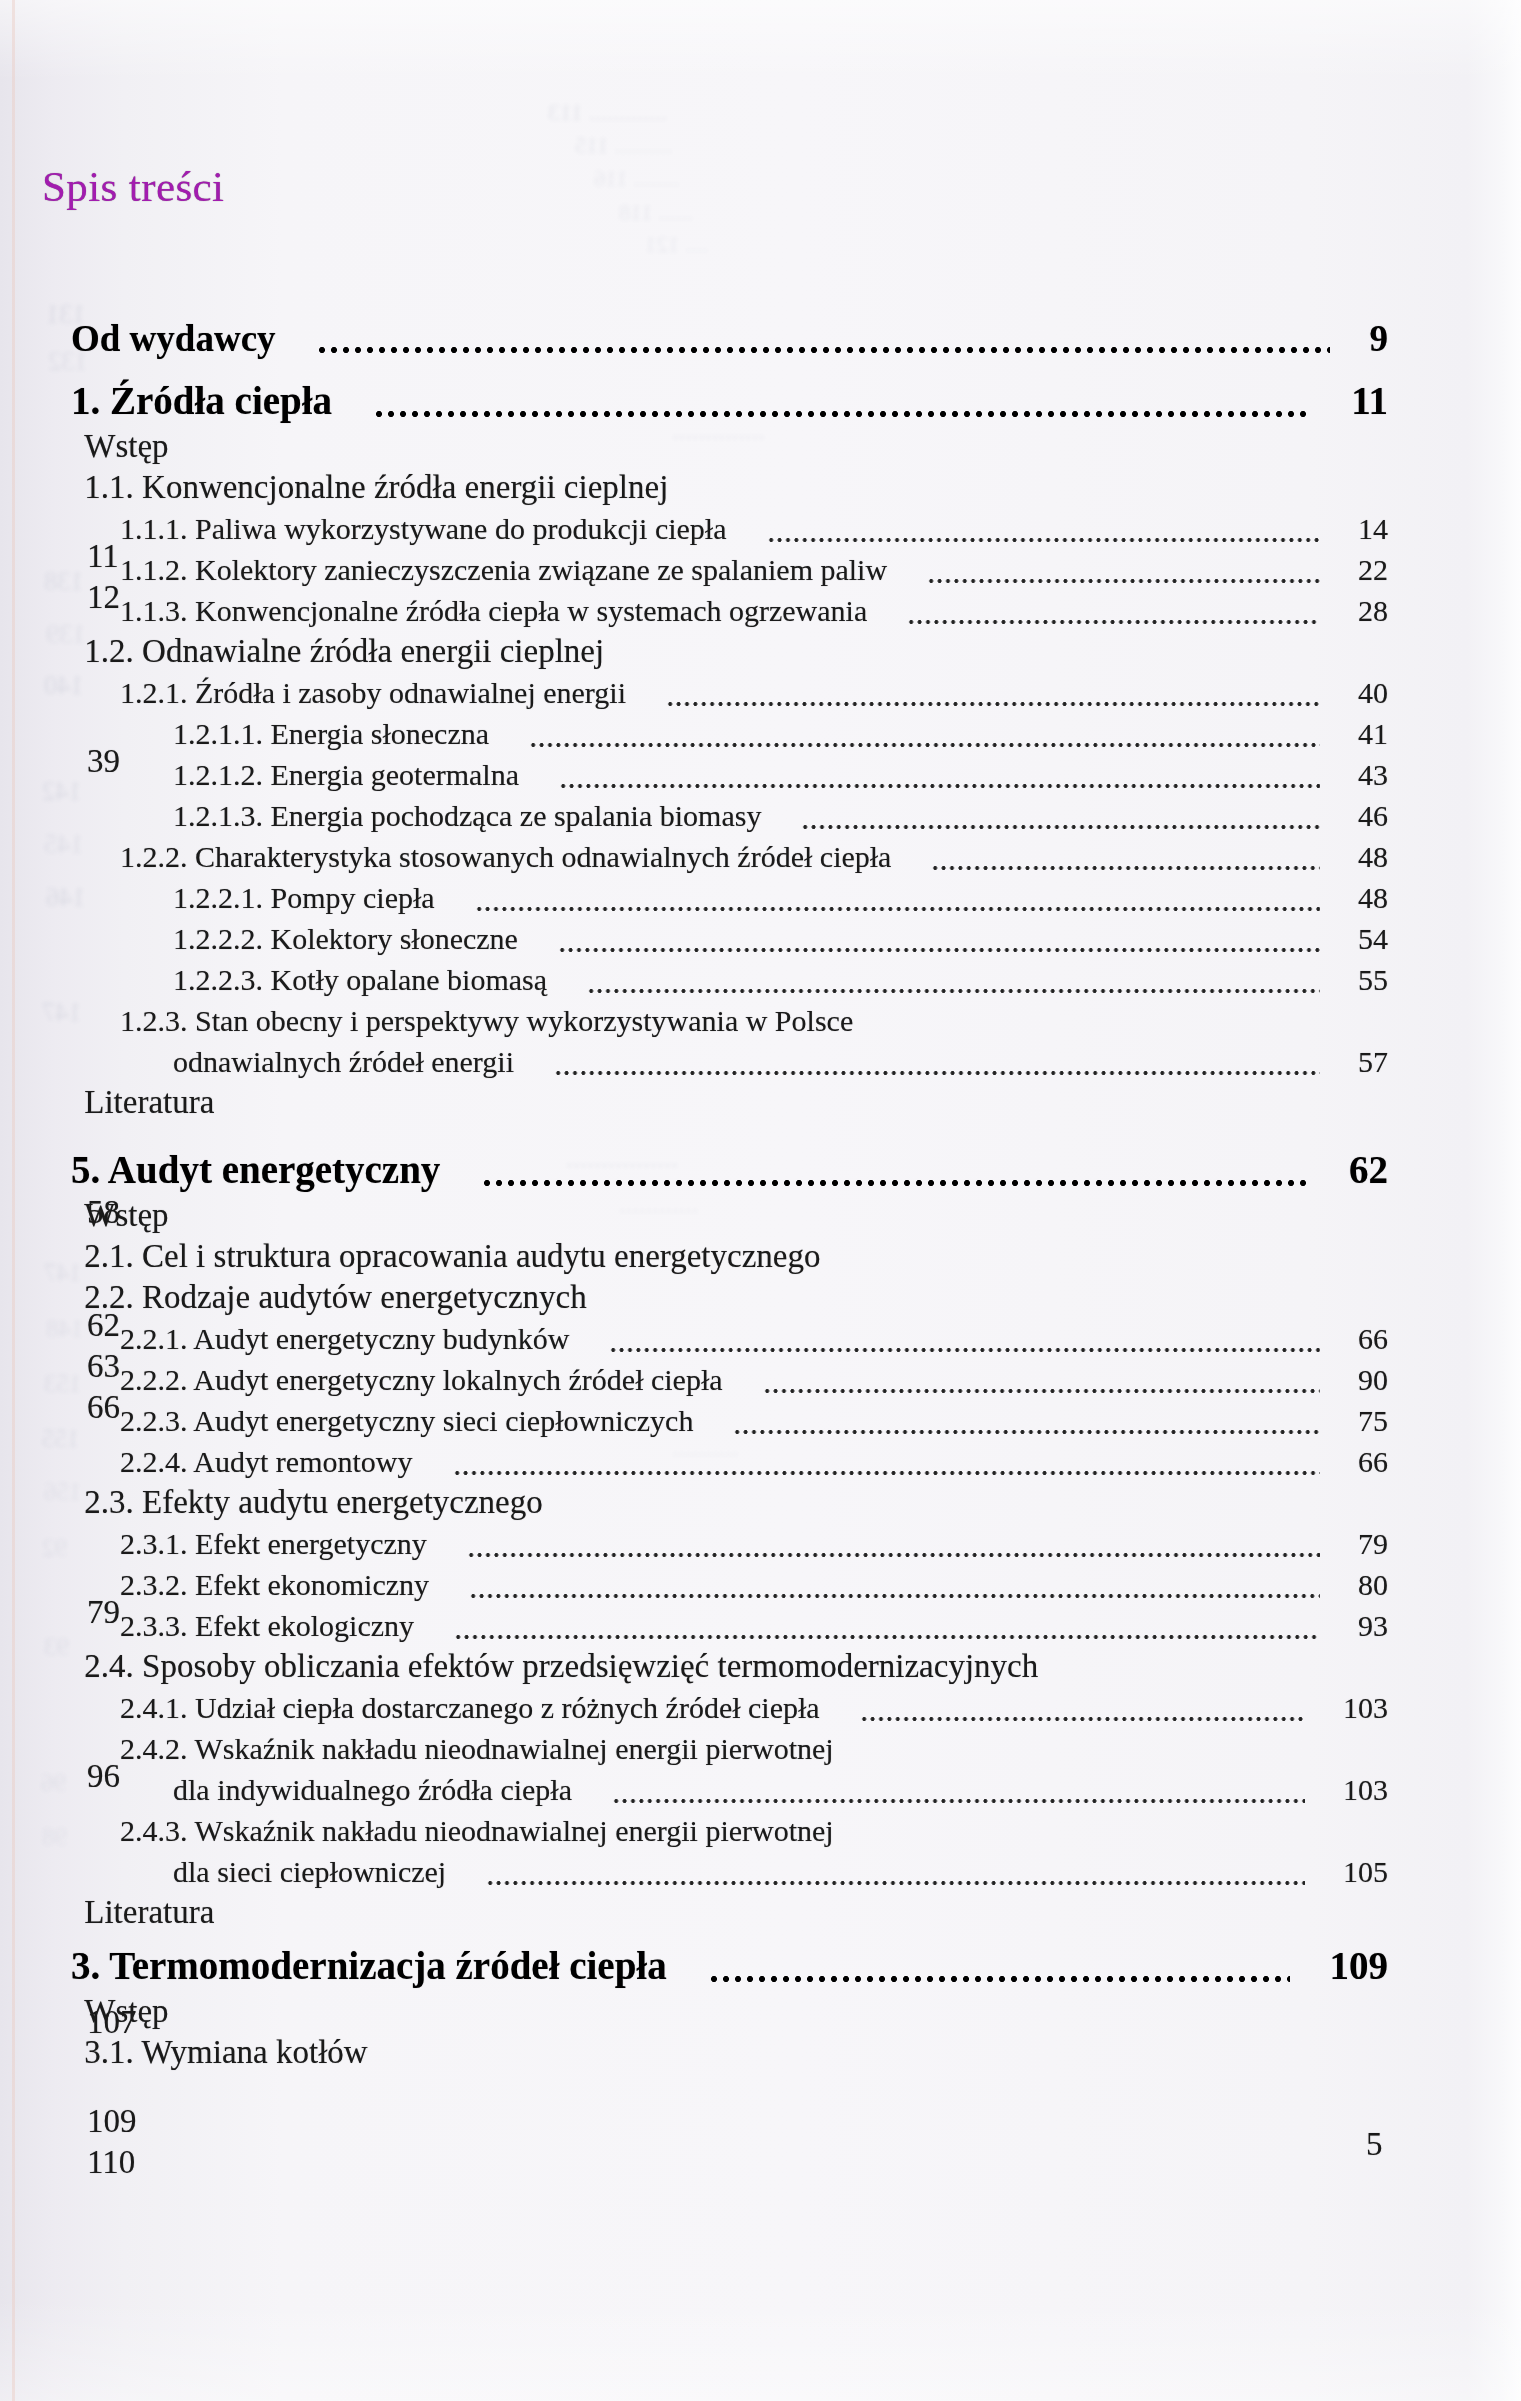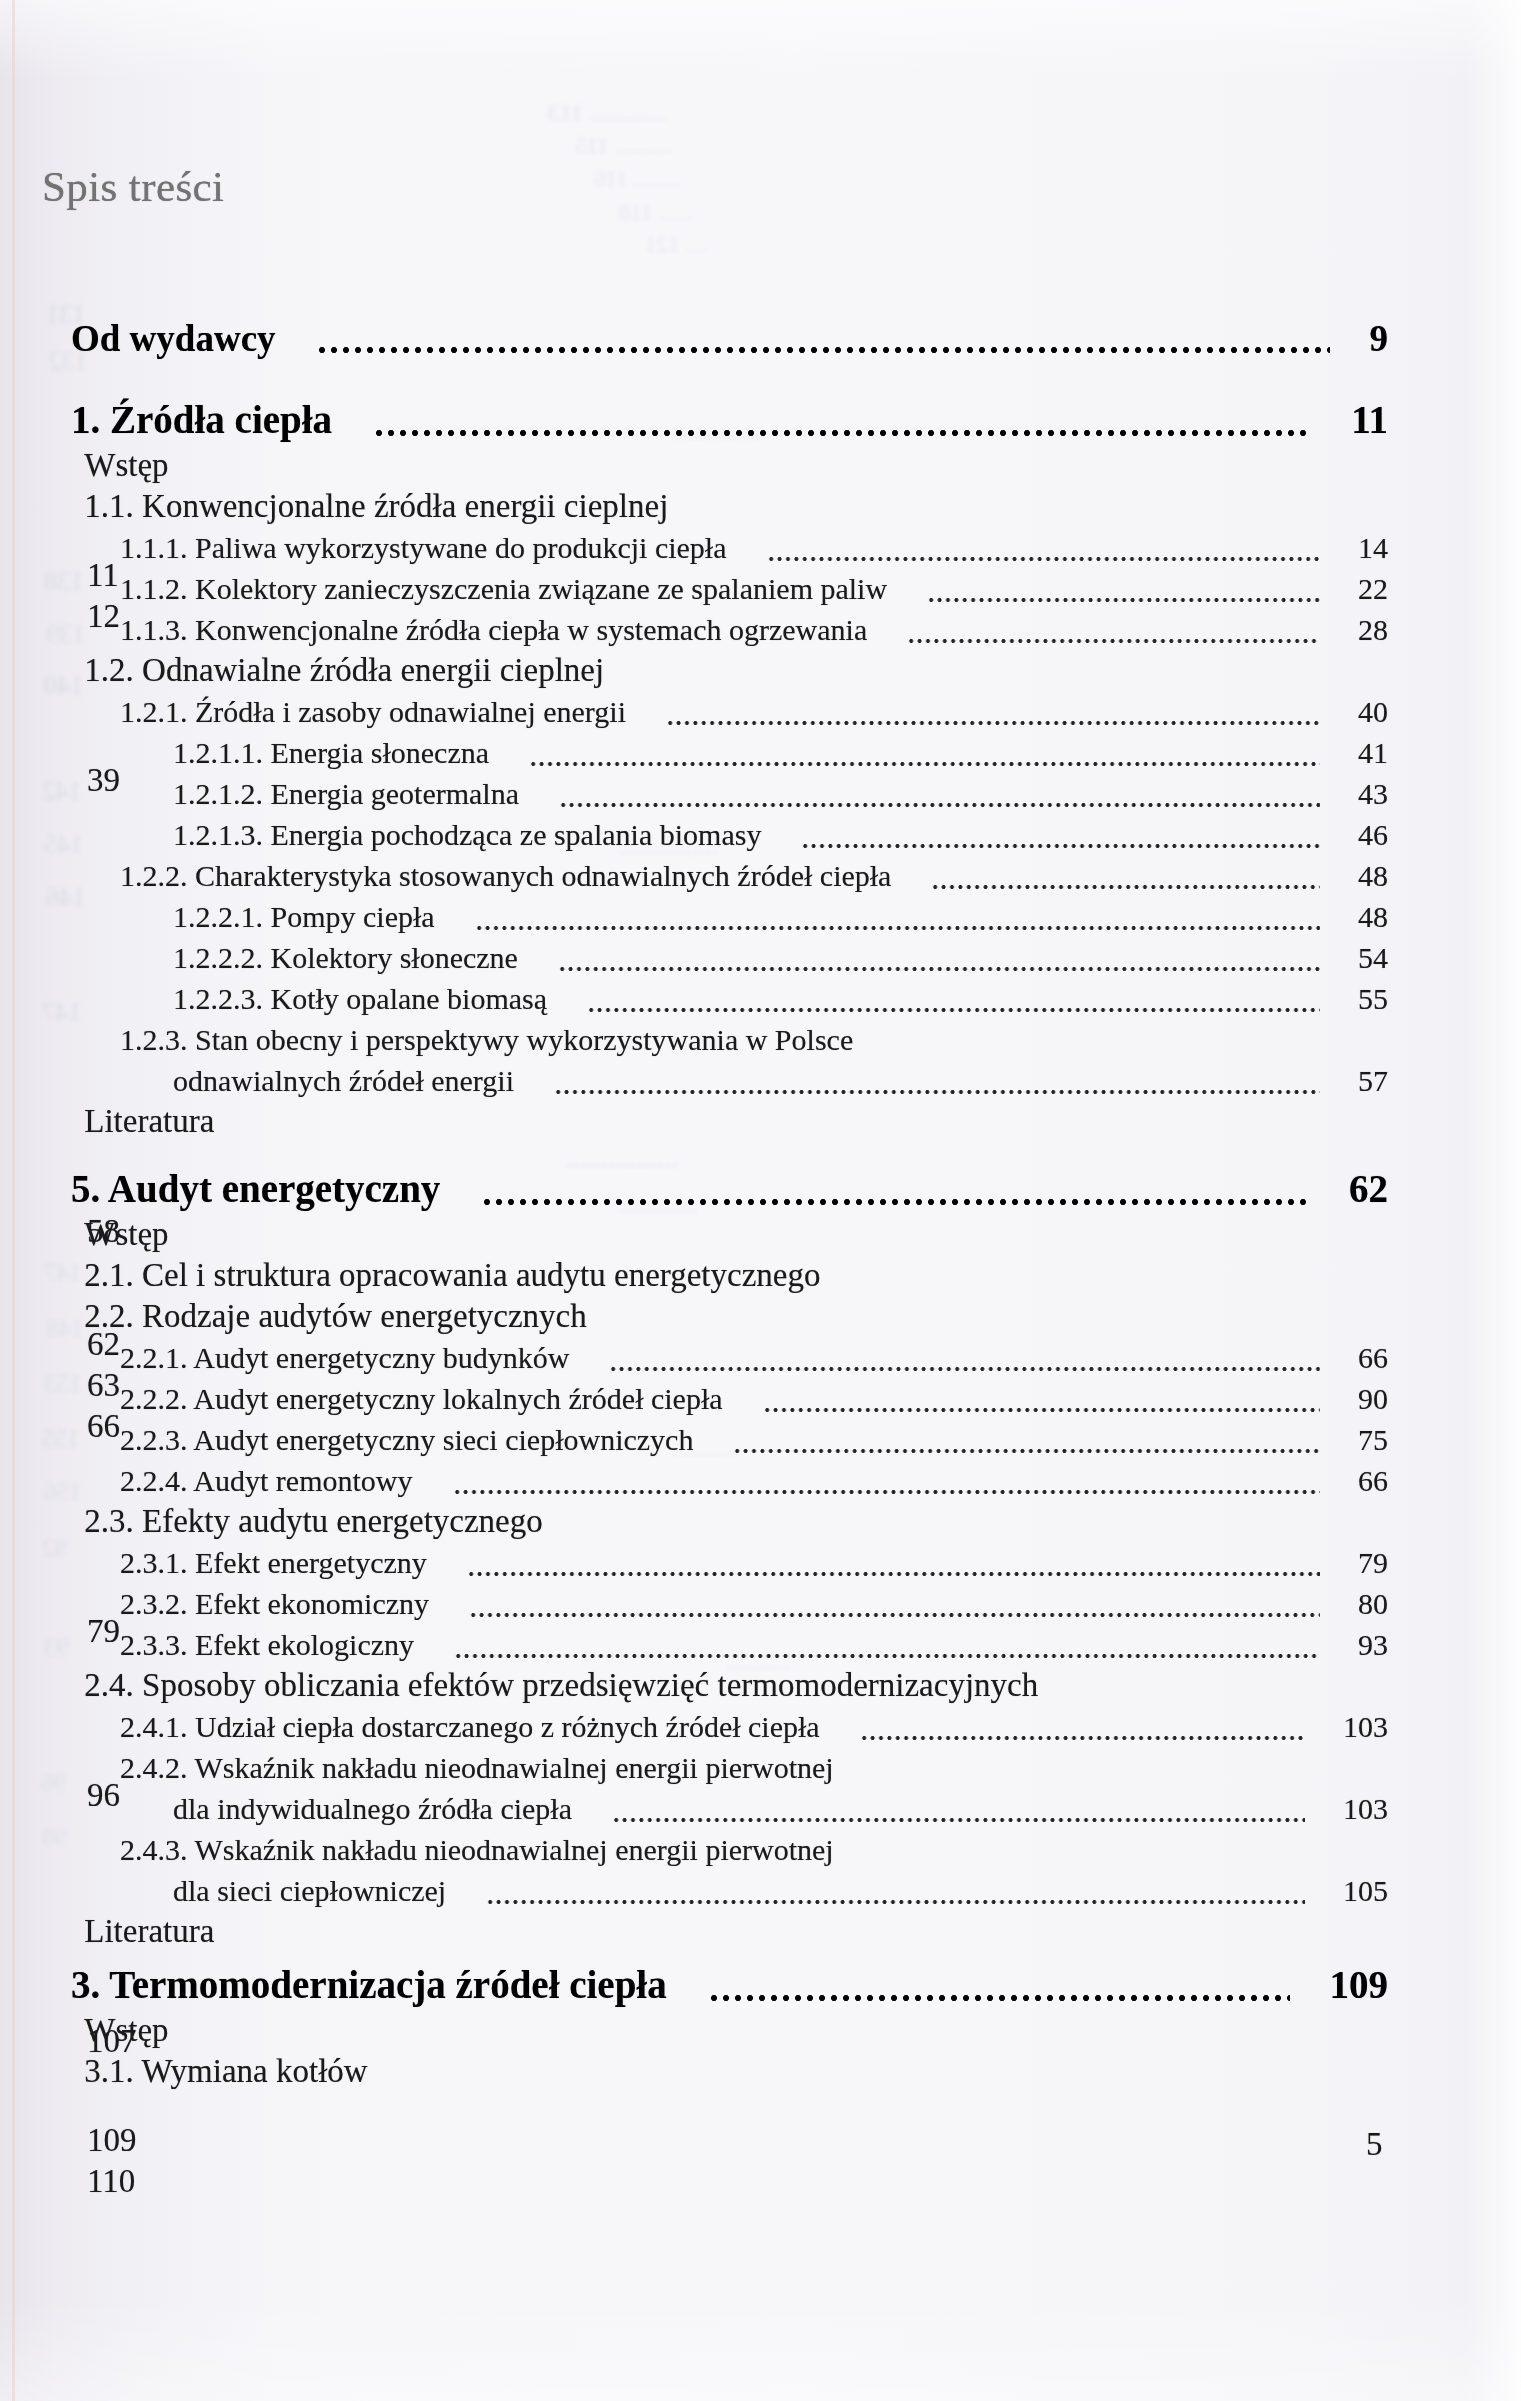--- a/index.html
+++ b/index.html
@@ -9,21 +9,21 @@
       linear-gradient(90deg,#e7e5ec 0px,#edebf1 53px,#f1f0f4 124px,#f6f5f8 283px,#f7f6f9 795px,#f5f4f7 1308px,#f2f1f5 1467px,#f8f8fa 1503px,#fdfdfe 1521px);
     font-family:"Liberation Serif","DejaVu Serif",serif;
     color:#1a1a1a;
   }
   .paper-shade{position:absolute;inset:0;pointer-events:none;
     background:linear-gradient(180deg,rgba(255,255,255,.55) 0px,rgba(255,255,255,0) 80px,rgba(255,255,255,0) 2298px,rgba(255,255,255,.35) 2401px);}
   .crease{position:absolute;left:12.4px;top:0;width:2.7px;height:100%;
     background:rgba(236,203,196,.45);}
   .title{
     position:absolute;left:42px;top:162px;
-    font-size:43px;letter-spacing:0.4px;color:#737373;
+    font-size:43px;letter-spacing:0.4px;color:#a21caf;
     text-shadow:0 0 0.9px rgba(25,25,25,.55);
   }
   .toc{
     position:absolute;left:71px;top:316px;width:1317px;
     text-shadow:0 0 0.9px rgba(25,25,25,.45);
   }
   .row{display:flex;height:41px;line-height:41px;font-size:30px;white-space:nowrap;gap:32px;}
   .row .lbl{flex:0 0 auto;}
   .row .pg{flex:0 0 auto;margin-left:2.7px;}
   .leader{
@@ -31,21 +31,21 @@
     background-image:radial-gradient(circle,#222 1.7px,rgba(0,0,0,0) 2.2px);
     background-size:8.4px 8px;background-repeat:repeat-x;background-position:left center;
   }
   .lv1{padding-left:13.3px;font-size:33px;flex-direction:column;}
   .lv2{padding-left:49px;text-align:right;}
   .lv3{padding-left:102px;}
   .cont{padding-left:102px;}
   .top,.heading{font-weight:bold;color:#000;}
   .top{height:46px;line-height:46px;font-size:37px;}
   .heading{height:51px;line-height:51px;font-size:39px;}
-  .h1{margin-top:32px;text-align:right;}
+  .h1{margin-top:13px;text-align:right;}
   .h2{margin-top:21px;}
   .h3{margin-top:7px;}
   .top .leader,.heading .leader{
     height:11.5px;margin:0 5.3px 6.2px 8.8px;
     background-image:radial-gradient(circle,#000 2.7px,rgba(0,0,0,0) 3.2px);
     background-size:12px 11.5px;
   }
   .folio{position:absolute;left:1366px;top:2126px;font-size:33px;color:#181818;
     text-shadow:0 0 0.9px rgba(25,25,25,.5);}
   .ghost{position:absolute;transform:scaleX(-1);filter:blur(1.9px);

